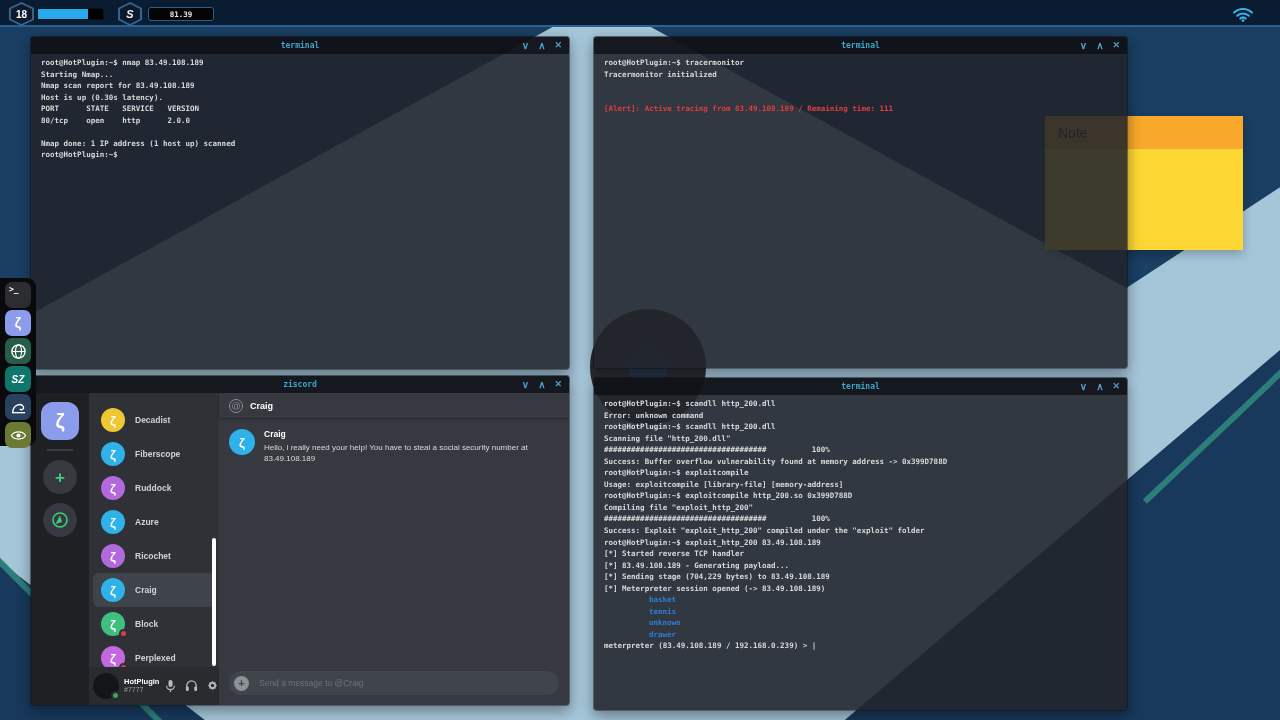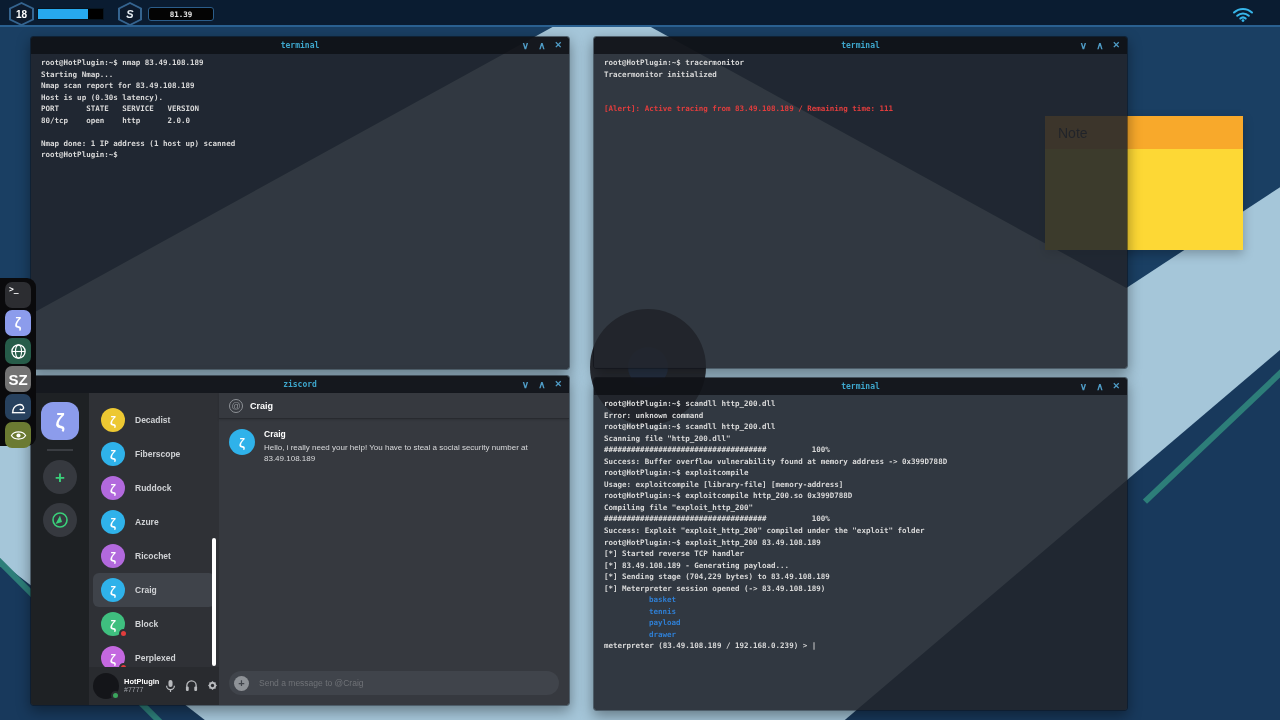--- a/index.html
+++ b/index.html
@@ -28,21 +28,21 @@
   .logo-hex-in{width:20px;height:20px;clip-path:polygon(50% 0,100% 25%,100% 75%,50% 100%,0 75%,0 25%);background:#0d1a2c;color:#e8eef4;font-size:11px;font-weight:bold;font-style:italic;display:flex;align-items:center;justify-content:center;}
   .money-pill{position:absolute;left:148px;top:7px;width:66px;height:14px;background:#040404;border:1px solid #2b5d8a;border-radius:3px;color:#e8e8e8;font-size:7.5px;font-weight:bold;display:flex;align-items:center;justify-content:center;font-family:"DejaVu Sans Mono",monospace;}
   .wifi{position:absolute;right:26px;top:6px;}
 
   
   .dock{position:absolute;left:0;top:278px;width:36px;height:168px;background:#0a0a0c;border-radius:0 9px 9px 0;z-index:5;display:flex;flex-direction:column;align-items:center;padding:4px 0;gap:2px;}
   .dock-ic{width:26px;height:26px;border-radius:7px;display:flex;align-items:center;justify-content:center;color:#fff;flex:0 0 auto;}
   .di-term{background:#2c2d31;font-family:"DejaVu Sans Mono",monospace;font-size:8px;font-weight:bold;justify-content:flex-start;padding-left:4px;align-items:flex-start;padding-top:3px;}
   .di-zis{background:#8c9cec;font-size:14px;font-weight:bold;}
   .di-globe{background:#265c49;}
-  .di-sz{background:#737373;font-size:15px;font-weight:900;letter-spacing:0;}
+  .di-sz{background:#0f766e;font-size:10px;font-weight:900;letter-spacing:0;font-style:italic;}
   .di-wave{background:#27415e;}
   .di-eye{background:#6b7a32;}
 
   
   .window{position:absolute;z-index:2;border-radius:3px;box-shadow:0 5px 14px rgba(0,0,0,.38);overflow:hidden;border:1px solid rgba(8,10,14,.55);}
   .titlebar{height:17px;background:rgba(17,19,24,.97);display:flex;align-items:center;justify-content:center;position:relative;}
   .title-text{color:#3ea7cd;font-size:8px;font-weight:bold;font-family:"DejaVu Sans Mono",monospace;}
   .win-ctrls{position:absolute;right:7px;top:0;height:17px;display:flex;align-items:center;gap:9px;}
   .wc{color:#4f9cc6;font-size:10px;font-weight:bold;line-height:1;cursor:default;}
   .wc-close{font-size:9px;}
@@ -181,21 +181,21 @@
         <div class="tline">Compiling file "exploit_http_200"</div>
         <div class="tline">####################################          100%</div>
         <div class="tline">Success: Exploit "exploit_http_200" compiled under the "exploit" folder</div>
         <div class="tline">root@HotPlugin:~$ exploit_http_200 83.49.108.189</div>
         <div class="tline">[*] Started reverse TCP handler</div>
         <div class="tline">[*] 83.49.108.189 - Generating payload...</div>
         <div class="tline">[*] Sending stage (704,229 bytes) to 83.49.108.189</div>
         <div class="tline">[*] Meterpreter session opened (-&gt; 83.49.108.189)</div>
         <div class="tline blue">basket</div>
         <div class="tline blue">tennis</div>
-        <div class="tline blue">payload</div>
+        <div class="tline blue">unknown</div>
         <div class="tline blue">drawer</div>
         <div class="tline">meterpreter (83.49.108.189 / 192.168.0.239) &gt; |</div>
       </div>
   </div>
 
   <div class="window" style="left:30px;top:375px;width:540px;height:331px;">
     <div class="titlebar">
       <span class="title-text">ziscord</span>
       <span class="win-ctrls">
         <span class="wc">∨</span>

